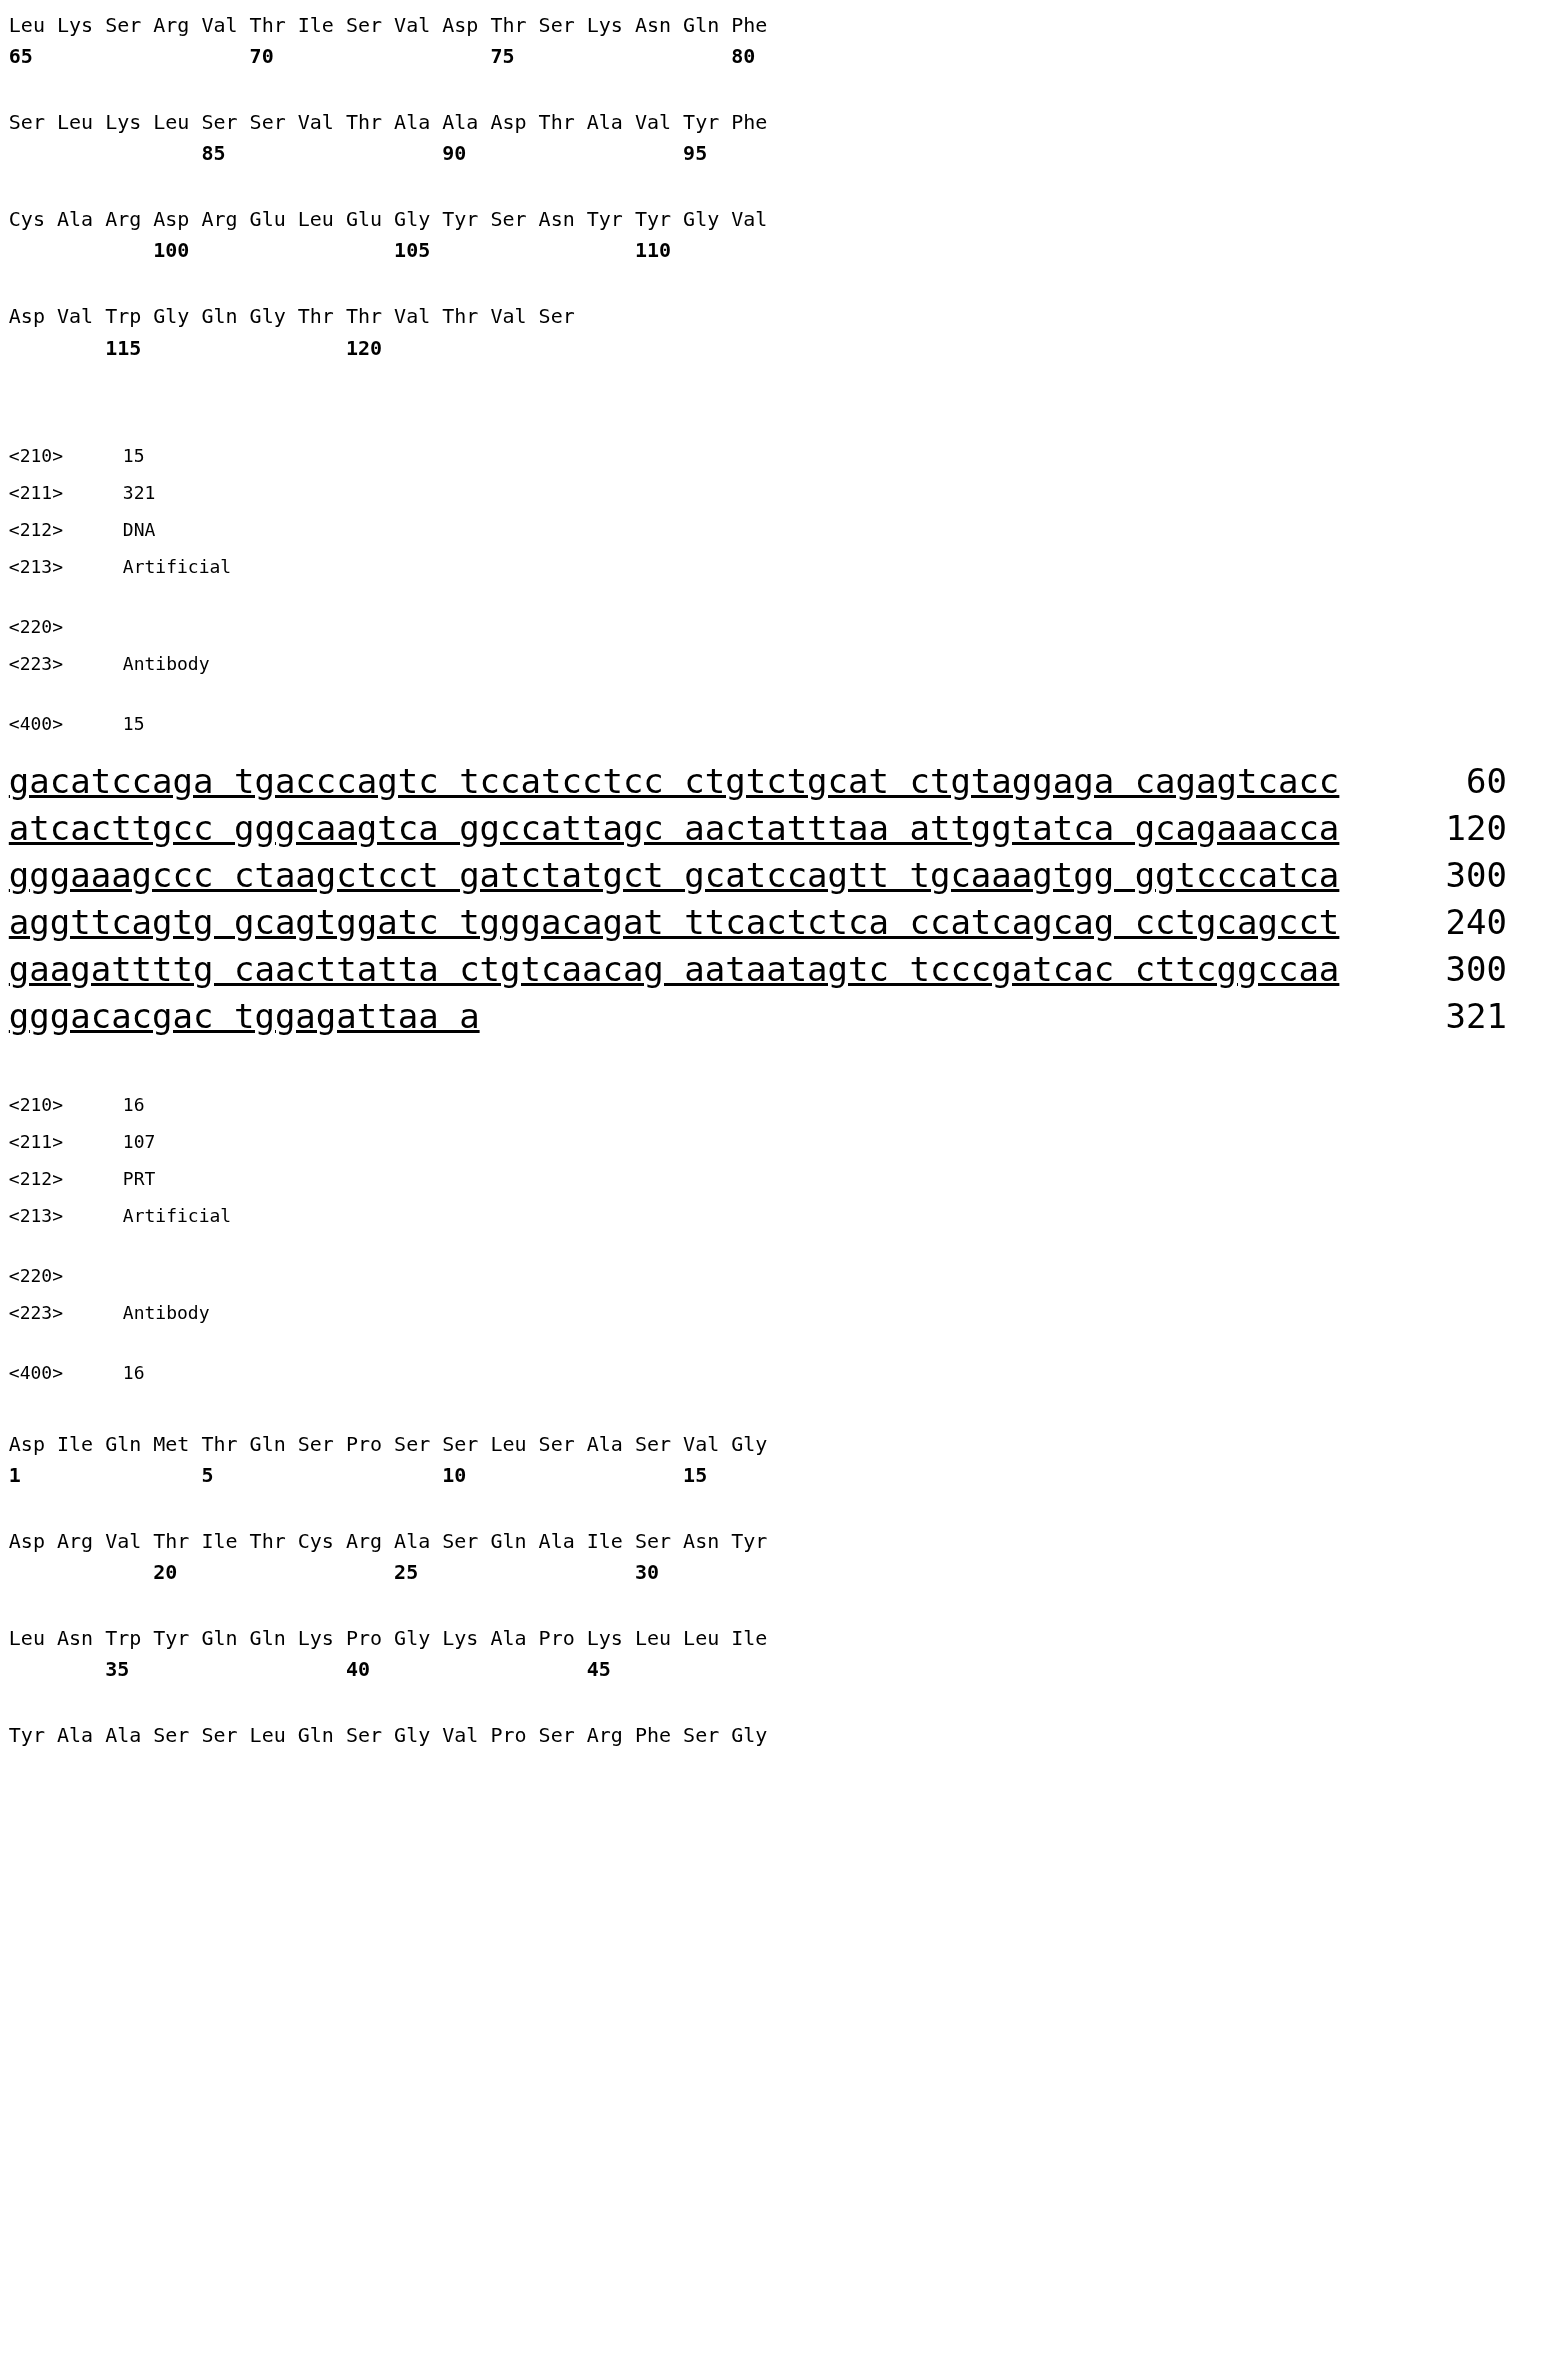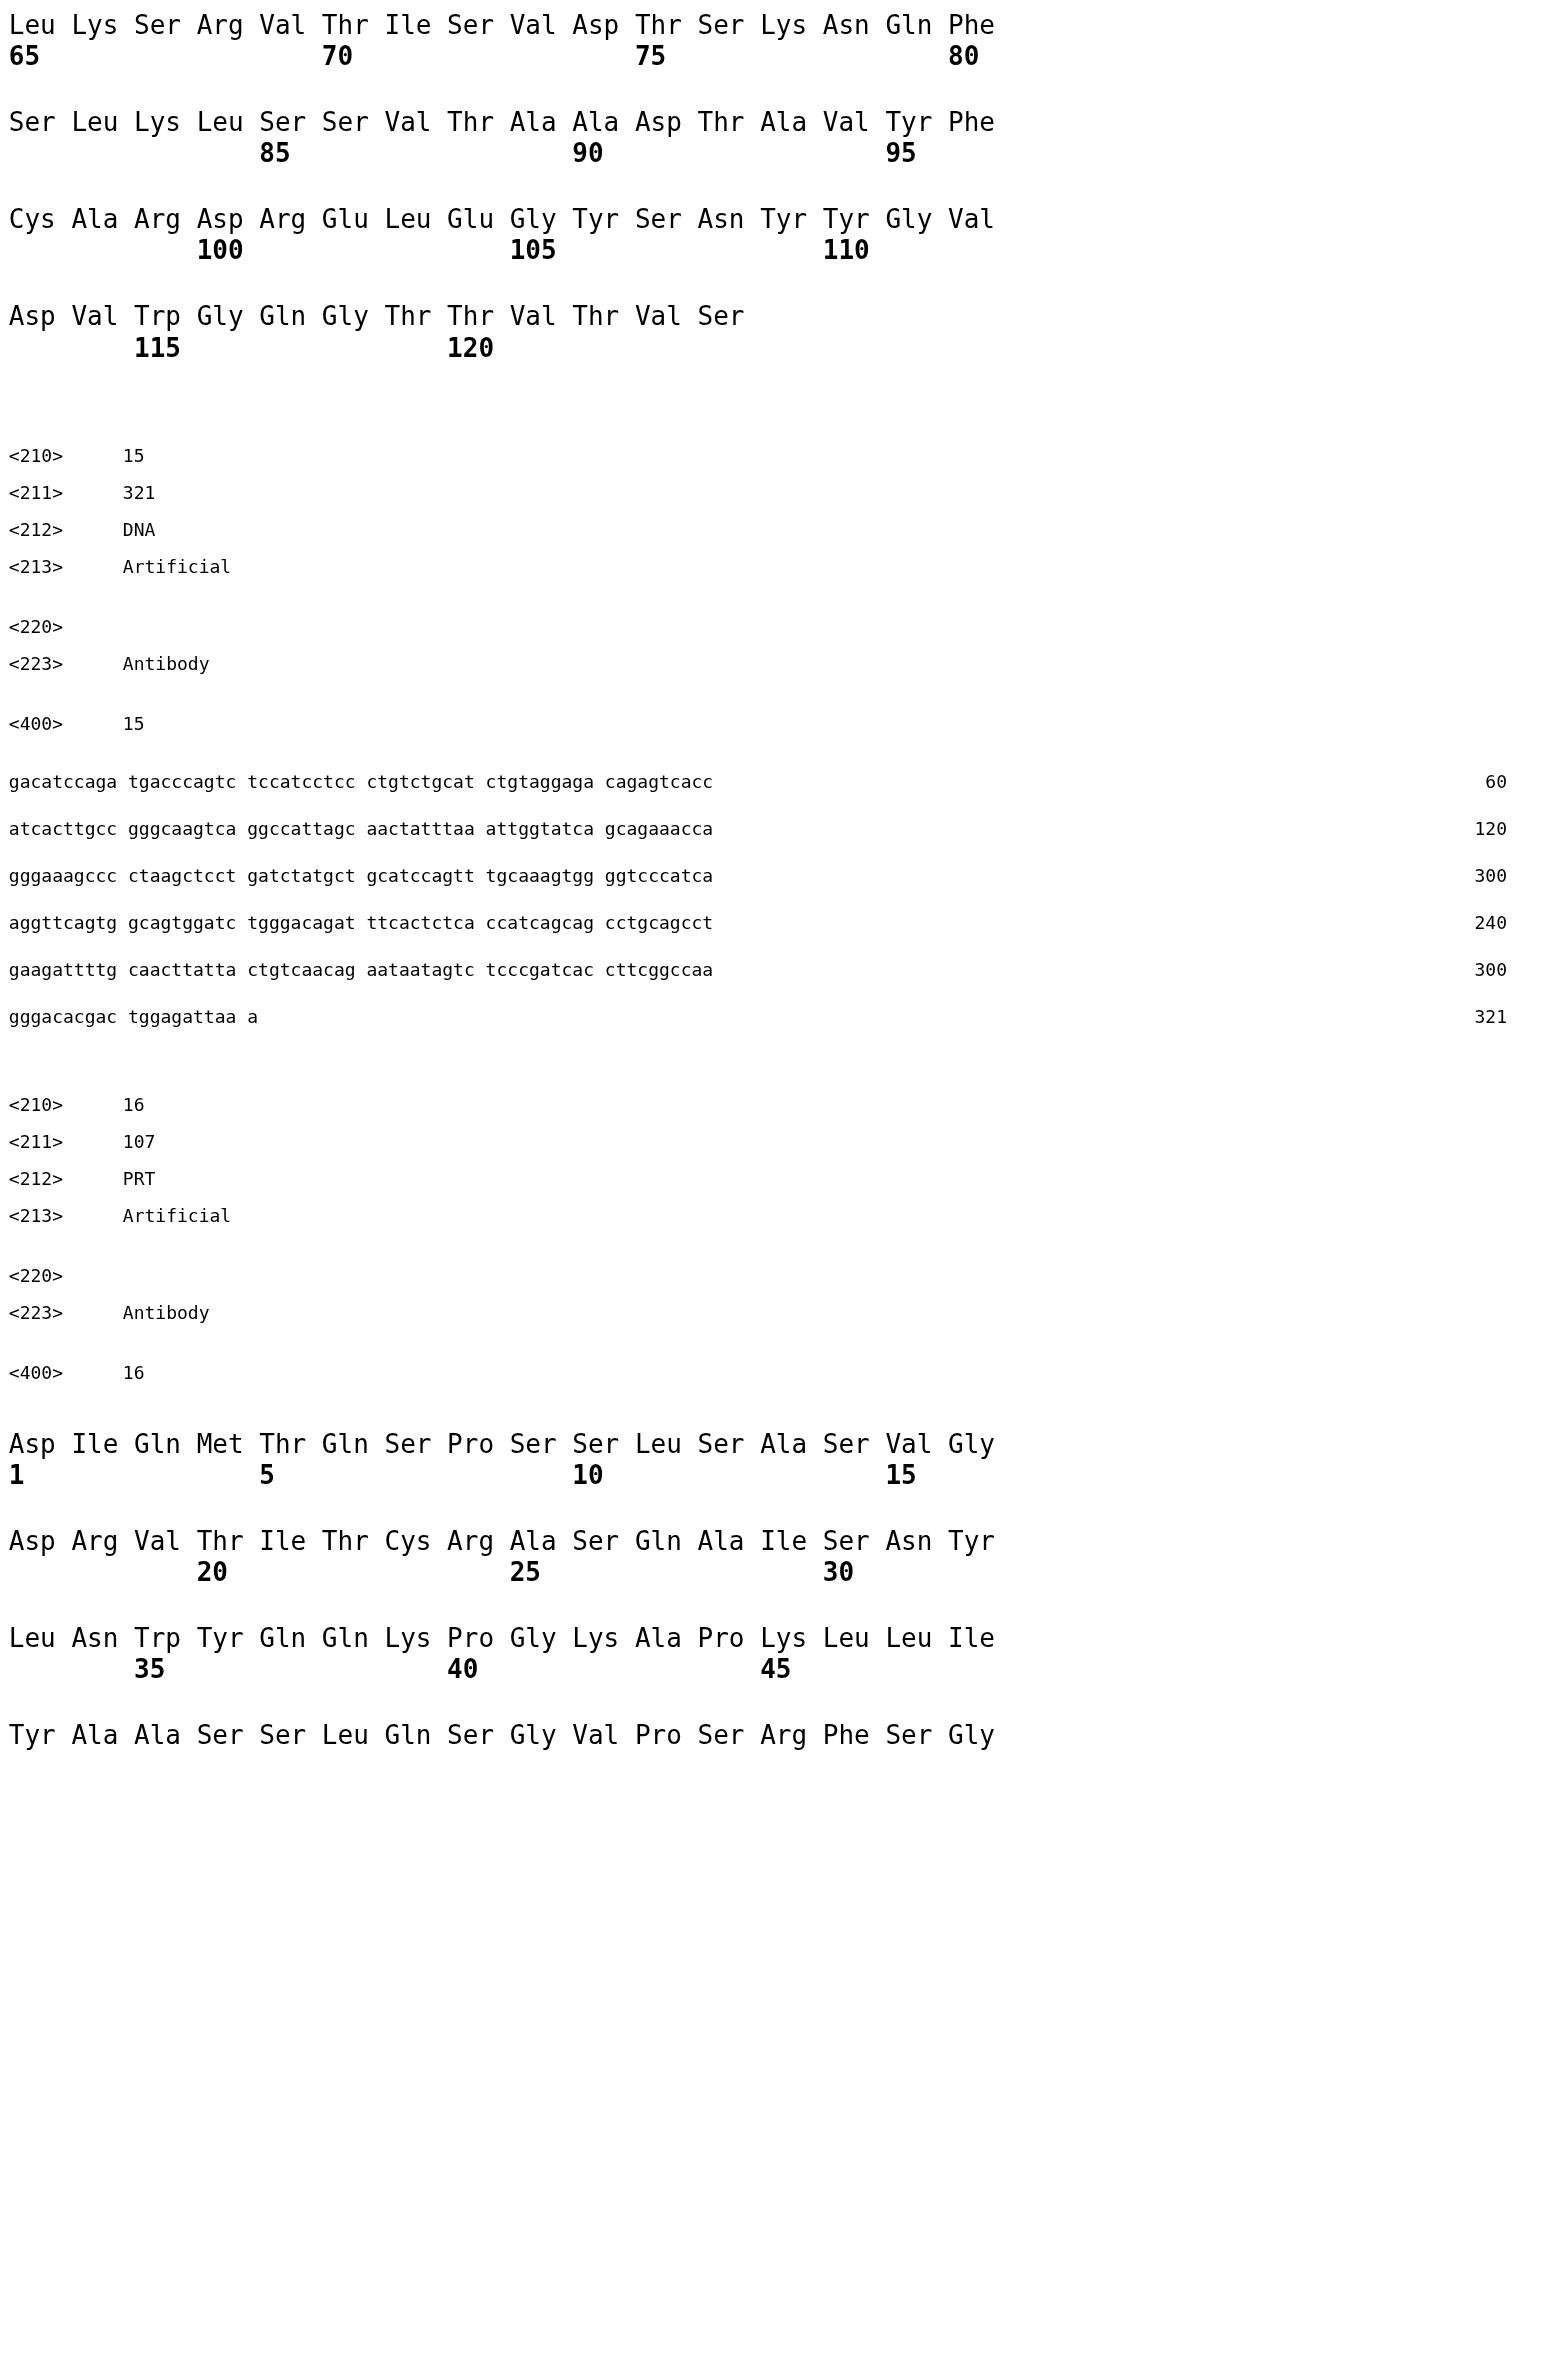--- a/index.html
+++ b/index.html
@@ -16,21 +16,21 @@
     width: 1560px;
     min-height: 2377px;
     box-sizing: border-box;
     padding: 8.8px 53px 0 8.8px;
     background: #ffffff;
   }
   .seq-block {
     margin: 0 0 33px 0;
   }
   .res-line, .num-line {
-    font-size: 26px;
+    font-size: 20px;
     line-height: 33px;
     white-space: pre;
     letter-spacing: 0px;
   }
   .num-line {
     margin-top: -1.8px;
     font-weight: bold;
   }
   .tag-list {
     margin: 0 0 23px 0;
@@ -38,25 +38,26 @@
   .tag-row {
     font-size: 18px;
     line-height: 37px;
     white-space: pre;
   }
   .tag-row .tag {
     display: inline-block;
     width: 114px;
   }
   .dna-line {
-    font-size: 18px;
+    font-size: 34px;
     line-height: 33px;
     white-space: pre;
     position: relative;
     margin-bottom: 14px;
+    text-decoration: underline;
   }
   .dna-line .dna-count {
     position: absolute;
     right: 0;
     top: 0;
   }
   .spacer-sm { height: 14px; }
   .gap-block { height: 39px; }
 </style>
 </head>

